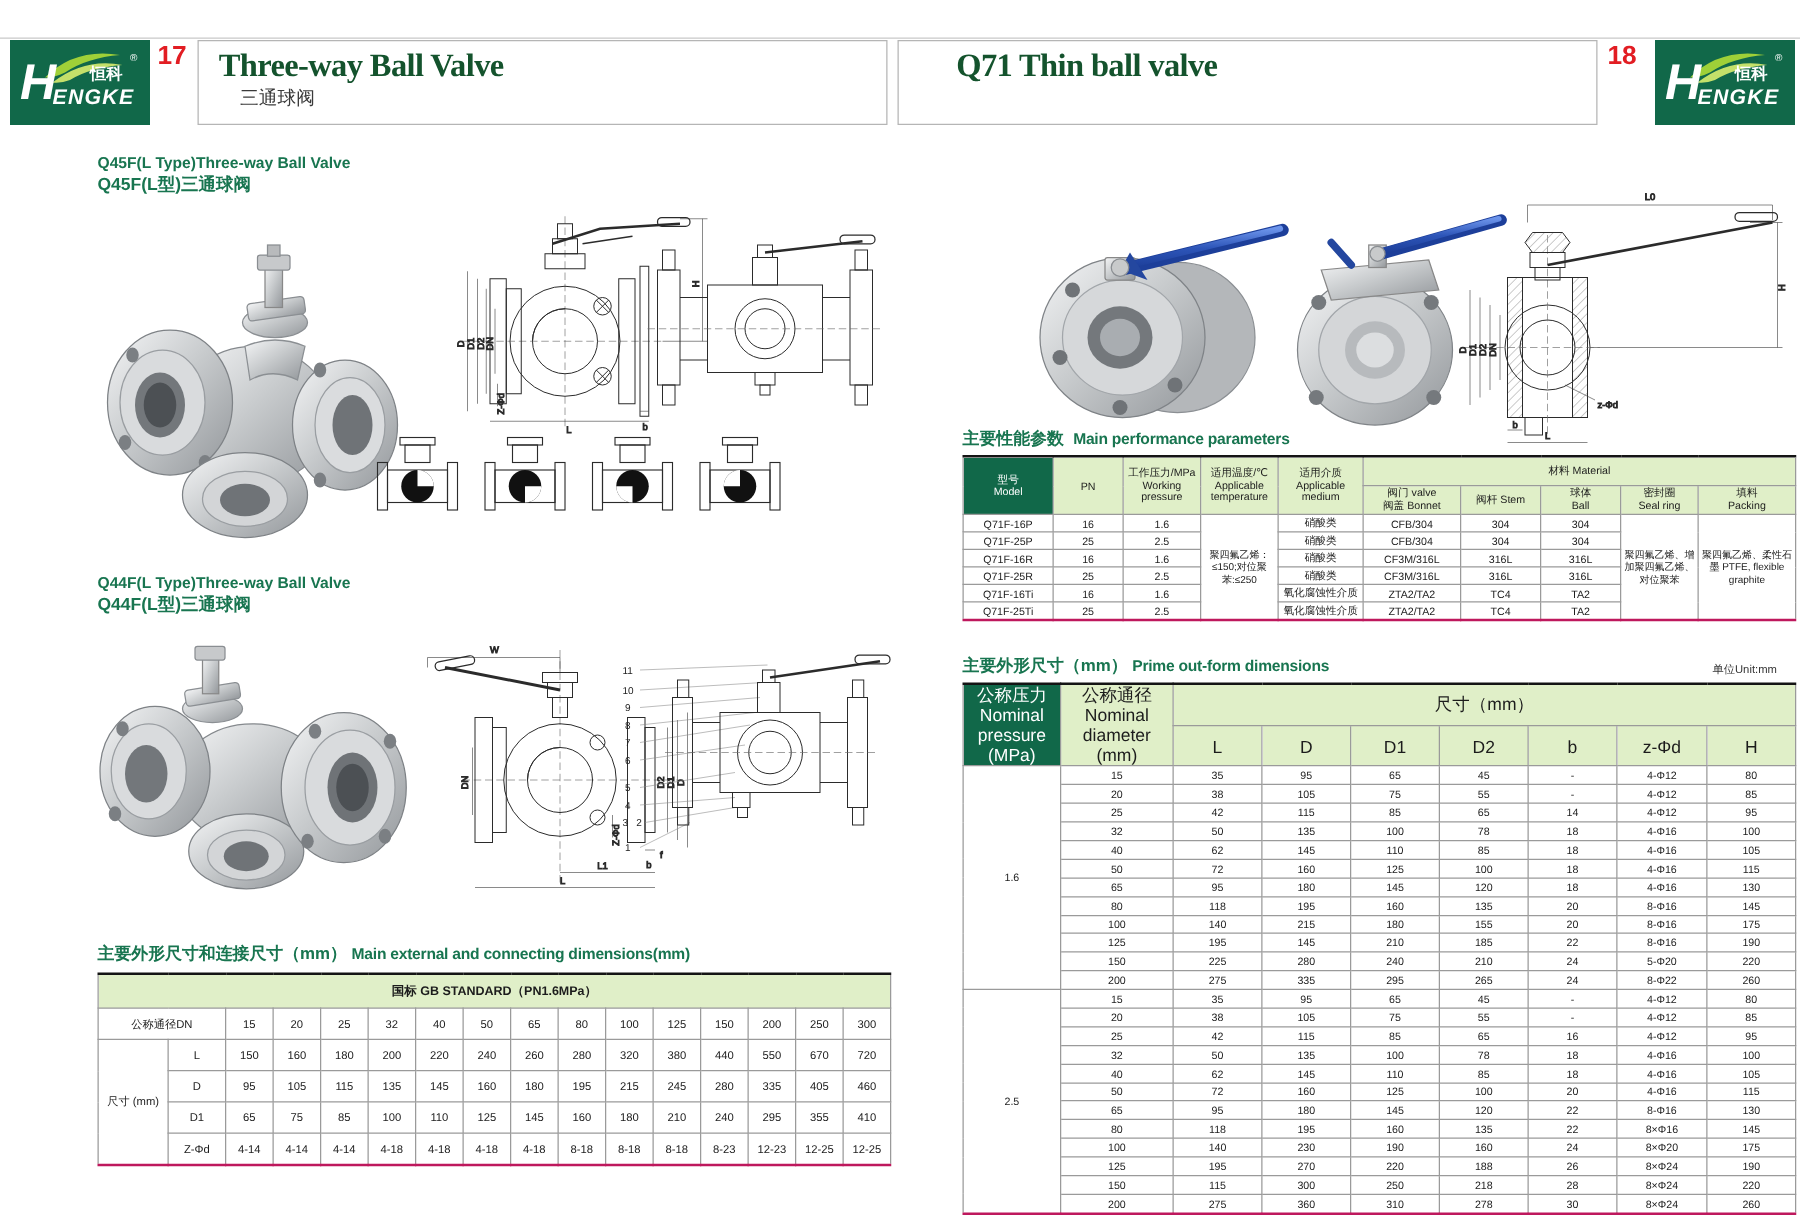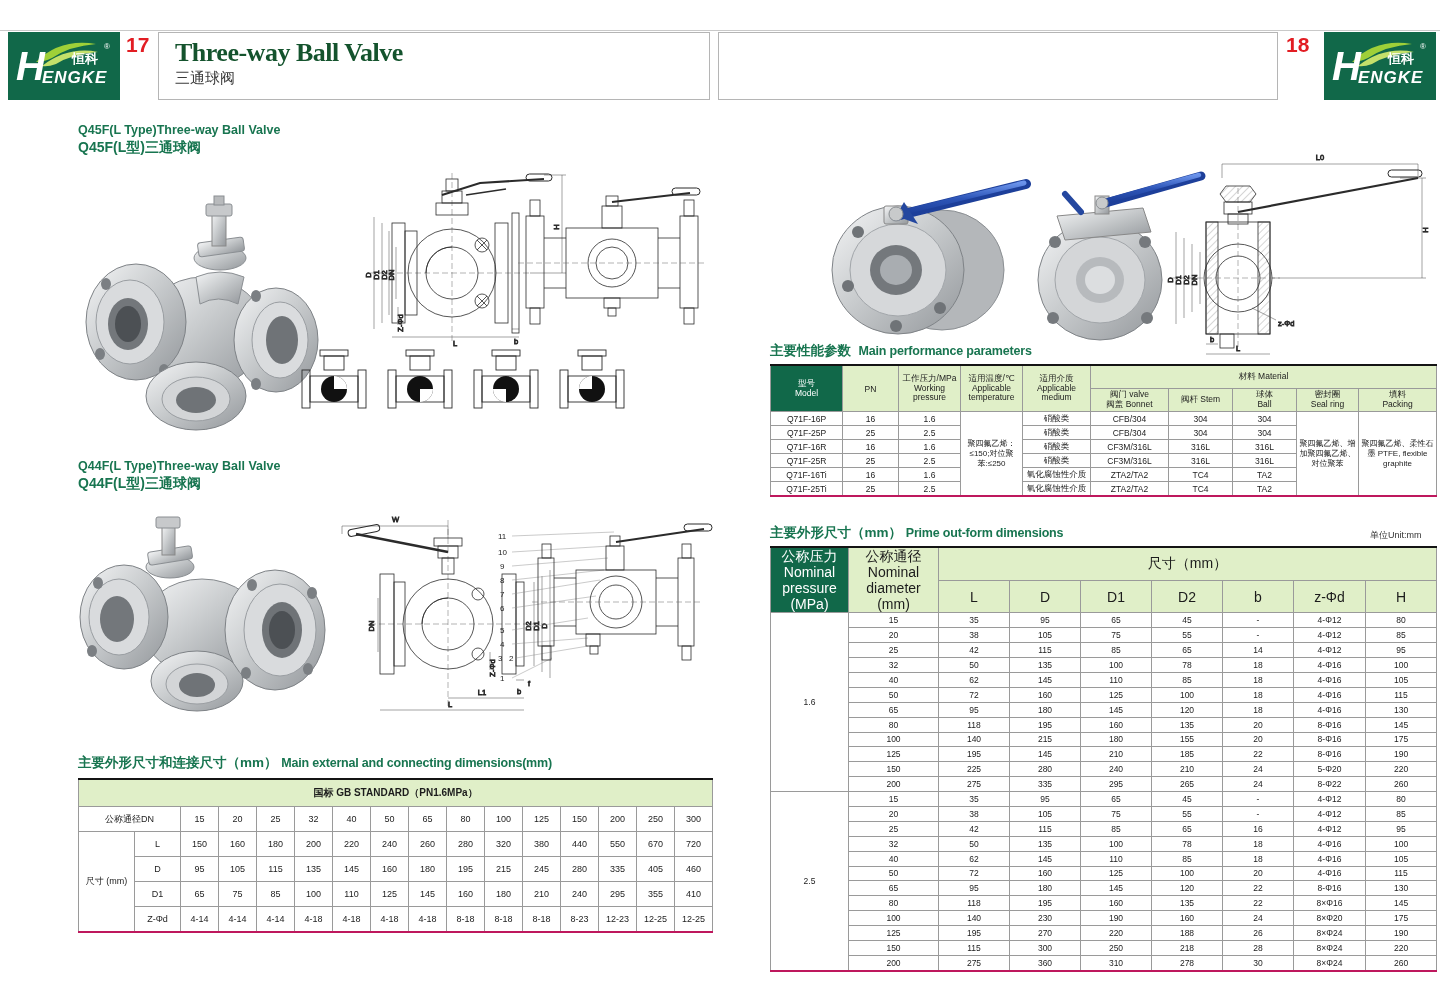--- a/index.html
+++ b/index.html
@@ -10,21 +10,21 @@
   
   .logo-box{background:#116849;display:flex;align-items:center;justify-content:center;}
   .logo-inner{position:relative;width:96px;height:52px;}
   .logo-h{position:absolute;left:0;top:6px;color:#fff;font-weight:bold;font-style:italic;font-size:40px;line-height:40px;}
   .logo-rest{position:absolute;left:26px;top:28px;color:#fff;font-weight:bold;font-style:italic;font-size:17px;letter-spacing:1px;}
   .logo-cn{position:absolute;left:56px;top:10px;color:#fff;font-weight:bold;font-size:13px;}
   .logo-reg{position:absolute;left:88px;top:2px;color:#fff;font-size:8px;}
   .pageno{color:#e21d23;font-weight:bold;font-size:21px;}
   .title-box{border:1px solid #b5b5b5;background:#fff;padding:6px 0 0 16px;box-sizing:border-box;}
   .title-en{color:#14532d;font-weight:bold;font-size:26px;letter-spacing:-0.5px;line-height:28px;font-family:Liberation Serif, serif;}
-  .title-cn{color:#3a3a3a;font-size:15px;margin-top:2px;}
+  .title-cn{color:#3a3a3a;font-size:15px;margin-top:2px;margin-left:17px;}
   
   .sec-head .en{color:#187550;font-weight:bold;font-size:12.5px;line-height:16px;display:block;}
   .sec-head .cn{color:#187550;font-weight:bold;font-size:14px;line-height:19px;display:block;}
   
   .tbl-title{color:#187550;font-weight:bold;font-size:13.5px;}
   .tbl-title .en{font-size:12.5px;letter-spacing:-0.2px;}
   .unit{font-size:9px;color:#333;}
   
   table{border-collapse:collapse;table-layout:fixed;width:100%;}
   .dtable{border-top:2px solid #141414;border-bottom:2px solid #be185d;}
@@ -64,20 +64,21 @@
   </div>
 </div>
 <div class="abs pageno" style="left:126px;top:33px;">17</div>
 
 <div class="abs title-box" style="left:158px;top:32px;width:552px;height:68px;">
   <div class="title-en">Three-way Ball Valve</div>
   <div class="title-cn">三通球阀</div>
 </div>
 
 <div class="abs title-box" style="left:718px;top:32px;width:560px;height:68px;padding-left:46px;">
+  <div class="title-en">Q71 Thin ball valve</div>
 </div>
 <div class="abs pageno" style="left:1286px;top:33px;">18</div>
 
 <div class="abs logo-box" style="left:1324px;top:32px;width:112px;height:68px;">
   <div class="logo-inner">
     <svg class="abs" style="left:14px;top:-4px;width:70px;height:34px;" viewBox="0 0 70 34">
       <path d="M6 26 Q30 2 66 8 Q40 10 22 22 Q14 26 6 26Z" fill="#9fd038"></path>
       <path d="M12 30 Q38 10 68 16 Q42 18 26 28 Q18 31 12 30Z" fill="#c4e06a"></path>
     </svg>
     <span class="logo-h">H</span>

